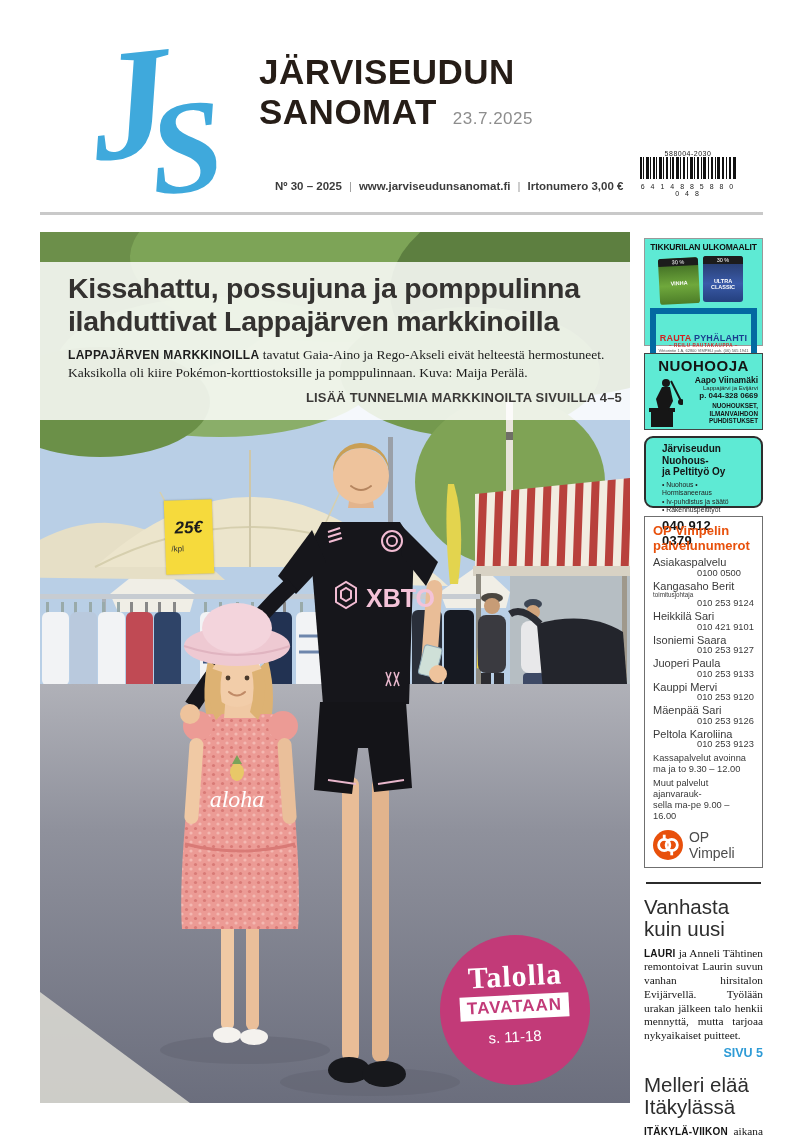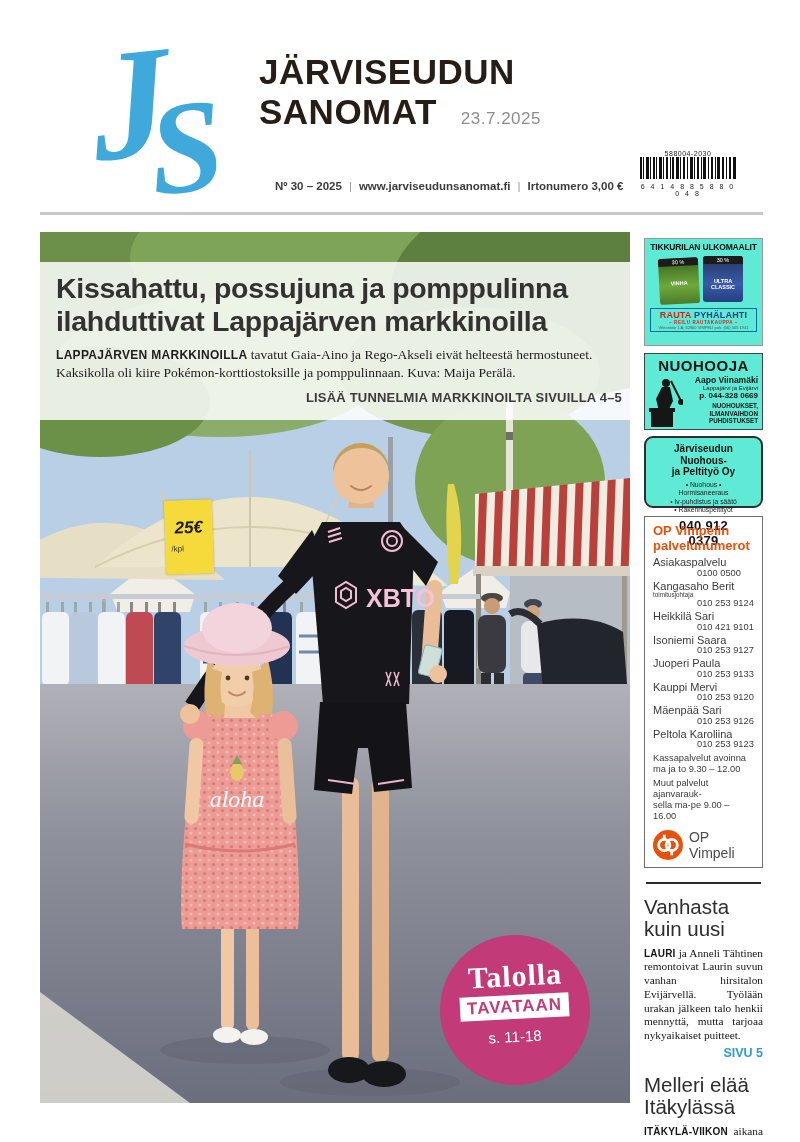--- a/index.html
+++ b/index.html
@@ -2,33 +2,33 @@
 <html><head>
 <meta charset="utf-8">
 <style>
   html,body{margin:0;padding:0;background:#e9e9e9;}
   .page{position:relative;width:800px;height:1142px;background:#ffffff;overflow:hidden;
         font-family:"Liberation Sans",sans-serif;color:#2b2b2b;margin:0 auto;}
   
   .js-logo{position:absolute;left:78px;top:34px;width:190px;height:160px;}
   .mast-title{position:absolute;left:259px;top:52px;line-height:40px;}
   .mast-title .t{font-size:35px;font-weight:bold;letter-spacing:.5px;color:#261d17;}
-  .mast-date{font-size:17px;font-weight:normal;color:#8d8d8d;letter-spacing:.5px;margin-left:24px;}
+  .mast-date{font-size:17px;font-weight:normal;color:#8d8d8d;letter-spacing:.5px;margin-left:16px;}
   .issue-line{position:absolute;left:275px;top:180px;font-size:11.5px;font-weight:bold;color:#3c3c3c;}
   .issue-line .sep{color:#9a9a9a;font-weight:normal;margin:0 7px;}
   .issue-line .web{font-weight:bold;}
   .barcode{position:absolute;left:638px;top:150px;width:100px;text-align:center;}
   .barcode .num{font-size:7px;color:#222;letter-spacing:.5px;}
   .barcode .digits{font-size:7px;color:#222;letter-spacing:2px;}
   .mast-rule{position:absolute;left:40px;top:212px;width:723px;height:3px;background:#c9c9c9;}
   
   .photo{position:absolute;left:40px;top:232px;width:590px;height:871px;overflow:hidden;}
   .photo svg.scene{display:block;}
   .headline-band{position:absolute;left:0;top:30px;width:590px;height:158px;
-                 background:rgba(255,255,255,.85);padding:10px 0 0 0;box-sizing:border-box;}
+                 background:rgba(255,255,255,.85);padding:10px 0 0 12px;box-sizing:border-box;}
   .headline-band h1{margin:0 10px 0 16px;font-size:28.5px;line-height:33px;font-weight:bold;
                     color:#343230;letter-spacing:-0.3px;}
   .lead{margin:8px 10px 0 16px;font-family:"Liberation Serif",serif;font-size:13.5px;
         line-height:17px;color:#1d1d1d;}
   .lead b{font-family:"Liberation Sans",sans-serif;font-size:12px;letter-spacing:.3px;}
   .kicker{margin:9px 8px 0 0;text-align:right;font-size:13px;font-weight:bold;color:#3c3a38;letter-spacing:.2px;}
   .price-tag{position:absolute;left:125px;top:268px;width:48px;height:74px;background:#f6da3c;
              transform:rotate(-2deg);text-align:center;box-shadow:0 0 2px rgba(0,0,0,.3);}
   .price-tag .pv{font-size:17px;font-weight:bold;font-style:italic;color:#1c1c1c;margin-top:18px;}
   .price-tag .pu{font-size:8px;color:#333;text-align:left;margin:6px 0 0 6px;}
@@ -43,34 +43,34 @@
   .sidebar{position:absolute;left:644px;top:238px;width:119px;}
   .ad{box-sizing:border-box;background:#5eead4;}
   .ad-tikkurila{border:1px solid #999;height:108px;padding:3px 2px;text-align:center;position:relative;}
   .ad-tikkurila .t{font-size:8.5px;font-weight:bold;color:#111;letter-spacing:-.2px;}
   .cans{position:relative;height:52px;margin-top:2px;}
   .can{position:absolute;width:40px;height:46px;border-radius:3px;color:#fff;overflow:hidden;}
   .can .badge30{background:#1c1c1c;font-size:5.5px;padding:1px 0;}
   .can .lbl{font-size:5.5px;font-weight:bold;margin-top:14px;}
   .can1{left:12px;top:4px;background:linear-gradient(#37611f,#6fa83c 60%,#4c7d28);transform:rotate(-3deg);}
   .can2{left:56px;top:2px;background:linear-gradient(#23355f,#3a5aa8 60%,#24407e);}
-  .rauta{border:1px solid #0369a1;margin:2px 3px 14px;padding:1px 0;}
+  .rauta{border:6px solid #0369a1;margin:2px 3px 14px;padding:19px 0;}
   .rauta .r1{font-size:9px;font-weight:bold;color:#1a3d8f;letter-spacing:.2px;}
   .rauta .r1 .red{color:#cf2222;}
   .rauta .r2{font-size:4.5px;font-weight:bold;color:#cf2222;letter-spacing:.6px;}
   .rauta .r3{font-size:4px;color:#555;}
   .ad-nuohooja{border:1px solid #444;margin-top:7px;height:77px;padding:3px 4px;position:relative;}
   .ad-nuohooja .t{font-size:15px;font-weight:bold;color:#141414;text-align:center;letter-spacing:.5px;}
   .nuoh-cols{display:flex;margin-top:1px;}
   .nuoh-right{flex:1;text-align:right;}
   .nuoh-right .n1{font-size:8.5px;font-weight:bold;color:#141414;}
   .nuoh-right .n2{font-size:6px;color:#222;}
   .nuoh-right .n3{font-size:8px;font-weight:bold;color:#141414;}
   .nuoh-right .n4{font-size:6.3px;font-weight:bold;color:#141414;line-height:7.5px;margin-top:2px;}
-  .ad-pelti{border:2px solid #2e2e2e;border-radius:9px;margin-top:6px;height:72px;padding:5px 16px;text-align:center;}
+  .ad-pelti{border:2px solid #2e2e2e;border-radius:9px;margin-top:6px;height:72px;padding:5px 16px;}
   .ad-pelti .t{font-size:10px;font-weight:bold;color:#141414;line-height:11.5px;}
   .ad-pelti .s{font-size:6.8px;color:#222;line-height:8.5px;margin-top:3px;}
   .ad-pelti .p{font-size:13px;font-weight:bold;color:#141414;margin-top:3px;letter-spacing:.3px;}
   .op-box{border:1px solid #6f6f6f;margin-top:8px;padding:7px 8px 6px;}
   .op-title{font-size:13px;font-weight:bold;color:#e8500b;line-height:14.5px;margin-bottom:4px;}
   .op-entry{margin-bottom:2.5px;}
   .op-entry .nm{font-size:11px;color:#3a3a3a;line-height:10.5px;}
   .op-entry .rl{font-size:6.3px;color:#3a3a3a;line-height:7px;}
   .op-entry .ph{font-size:9.3px;color:#3a3a3a;line-height:10.5px;margin-left:44px;}
   .op-hours{font-size:9.3px;color:#3a3a3a;line-height:11px;margin-top:3px;}

